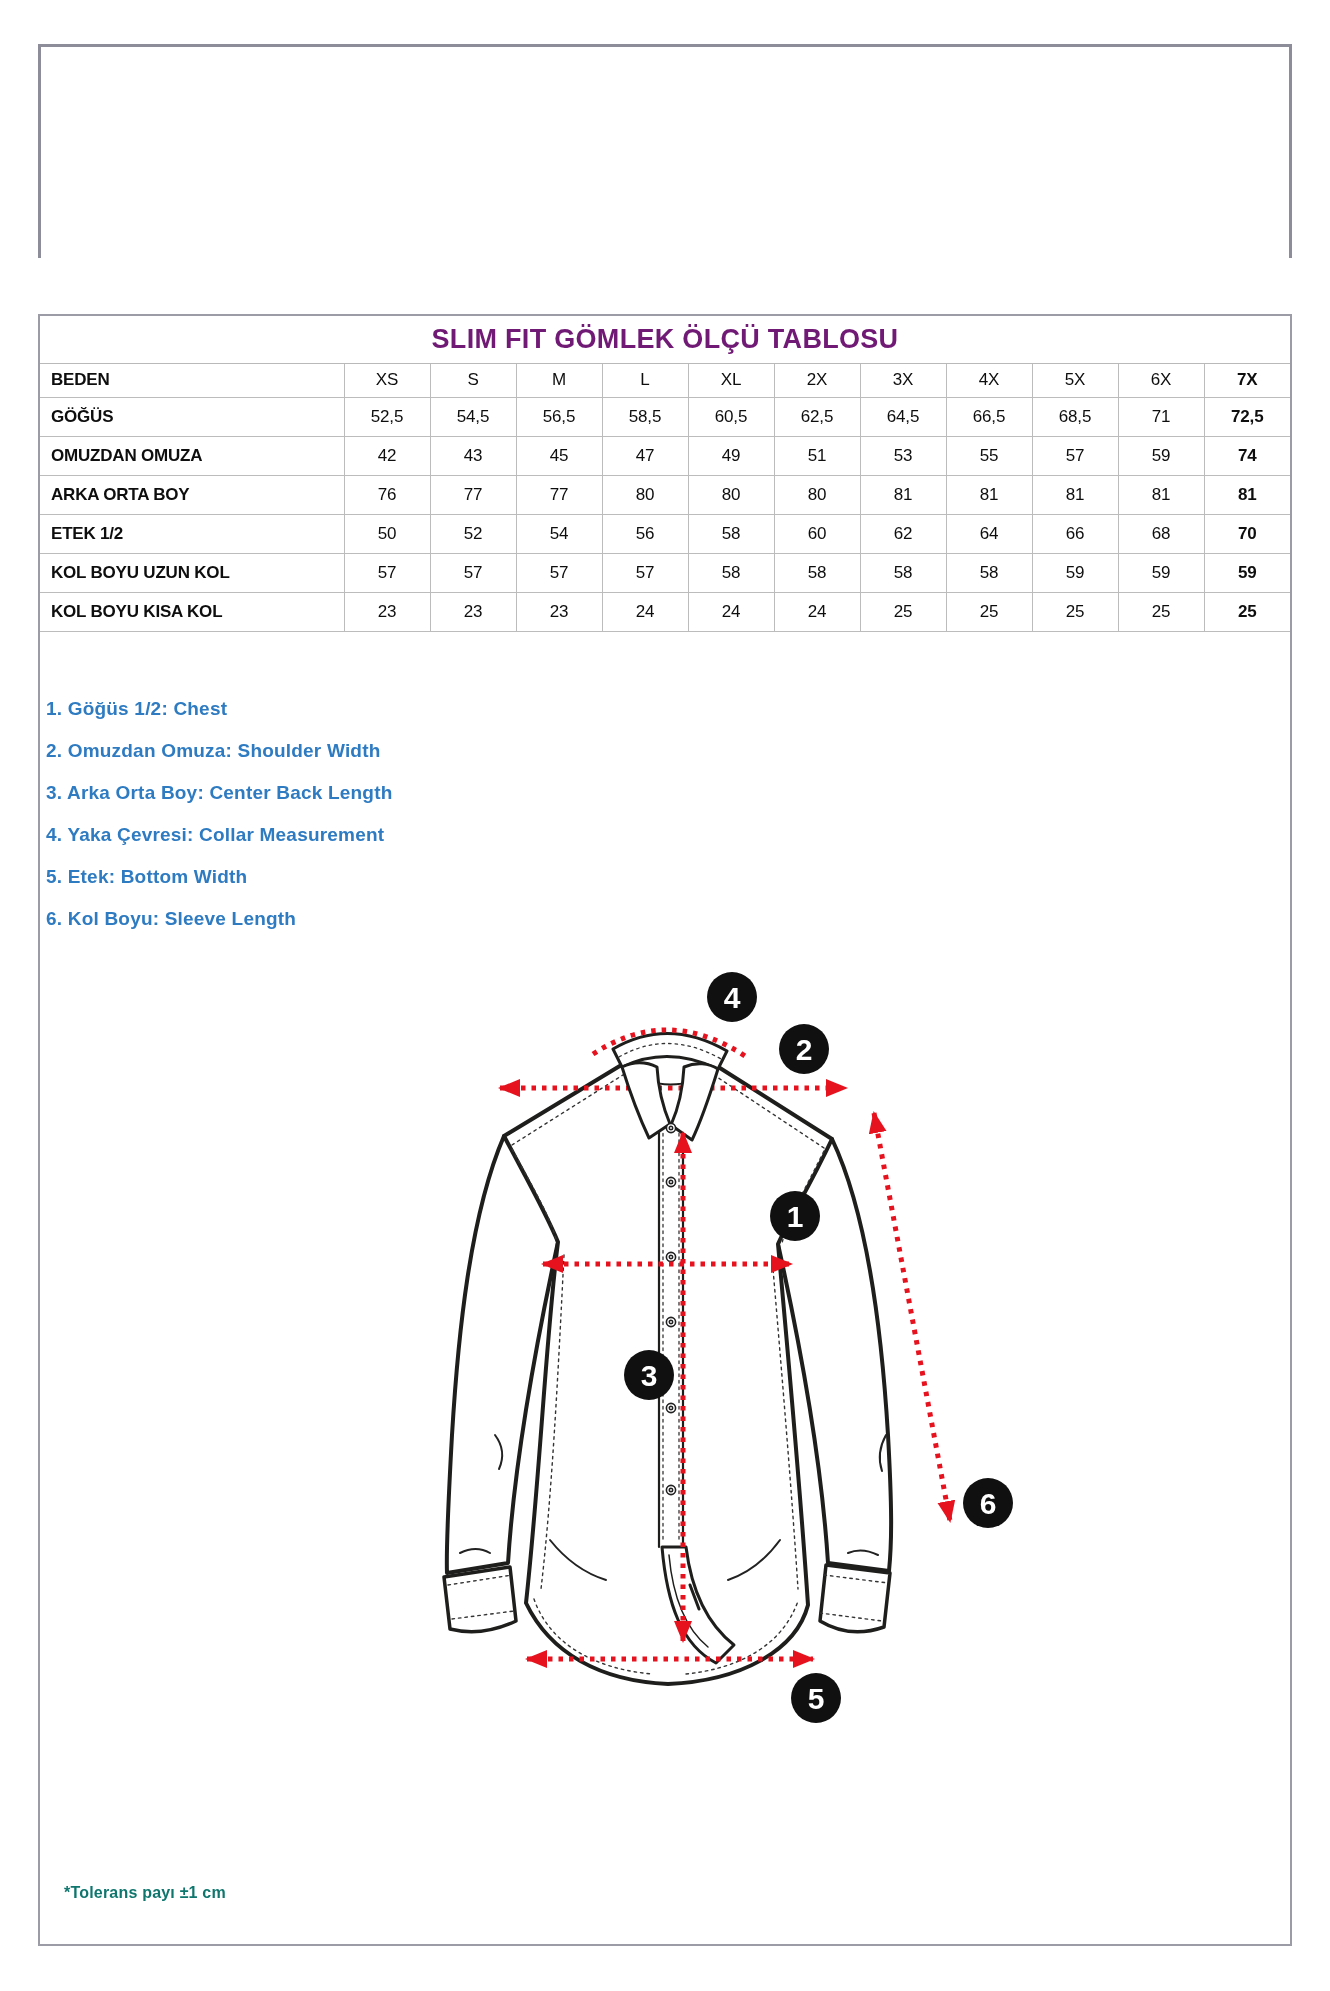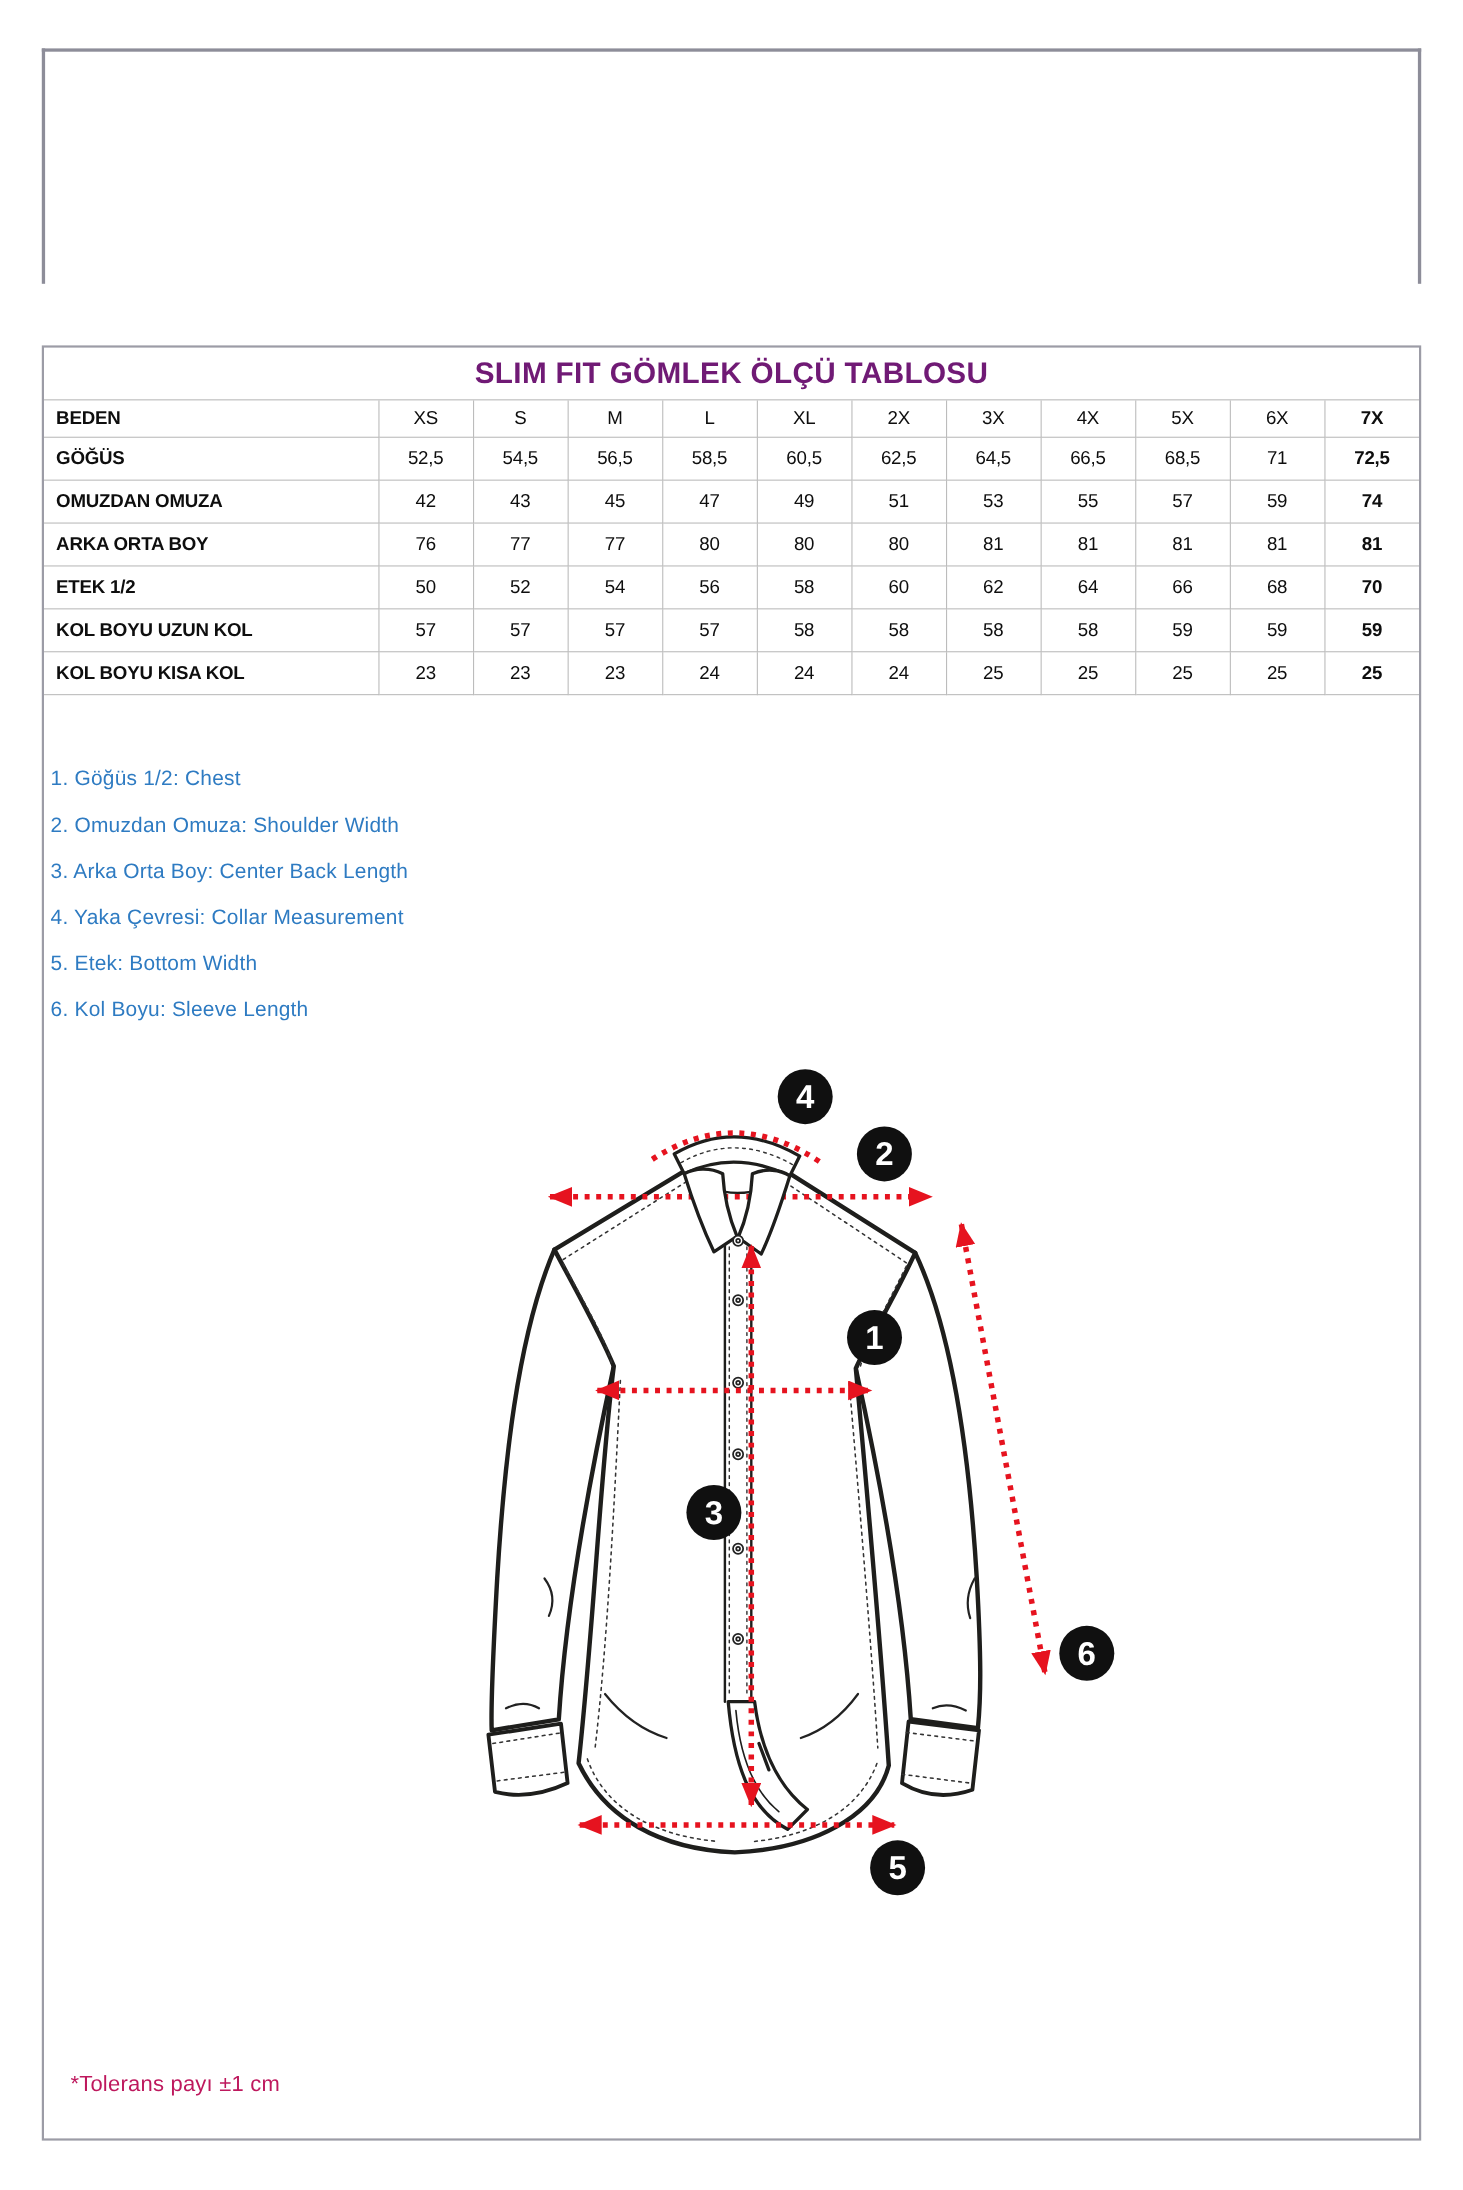--- a/index.html
+++ b/index.html
@@ -35,28 +35,28 @@
   table.size tr{height:39px;}
   table.size tr.head{height:33px;}
   .lbl{text-align:left;padding-left:11px;font-weight:700;}
   .beden{font-weight:800;}
   .val{text-align:center;font-weight:400;}
   .hd{font-weight:400;}
   
   .legend{position:absolute;left:46px;top:688px;}
   .legend ul{list-style:none;margin:0;padding:0;}
   .legend li{
-    font-size:19px;line-height:42px;font-weight:400;letter-spacing:.2px;color:#2e7bc2;
+    font-size:19px;line-height:42px;font-weight:700;letter-spacing:.2px;color:#2e7bc2;
   }
   
   .diagram{position:absolute;left:400px;top:955px;width:630px;height:770px;}
   
   .footer-note{
     position:absolute;left:64px;top:1884px;
-    font-size:20px;font-weight:400;letter-spacing:.2px;color:#be185d;
+    font-size:16px;font-weight:700;letter-spacing:.2px;color:#0f766e;
   }
 </style>
 </head>
 <body>
 
 <div class="page">
 
   <div class="top-frame"></div>
 
   <div class="main-frame"></div>

